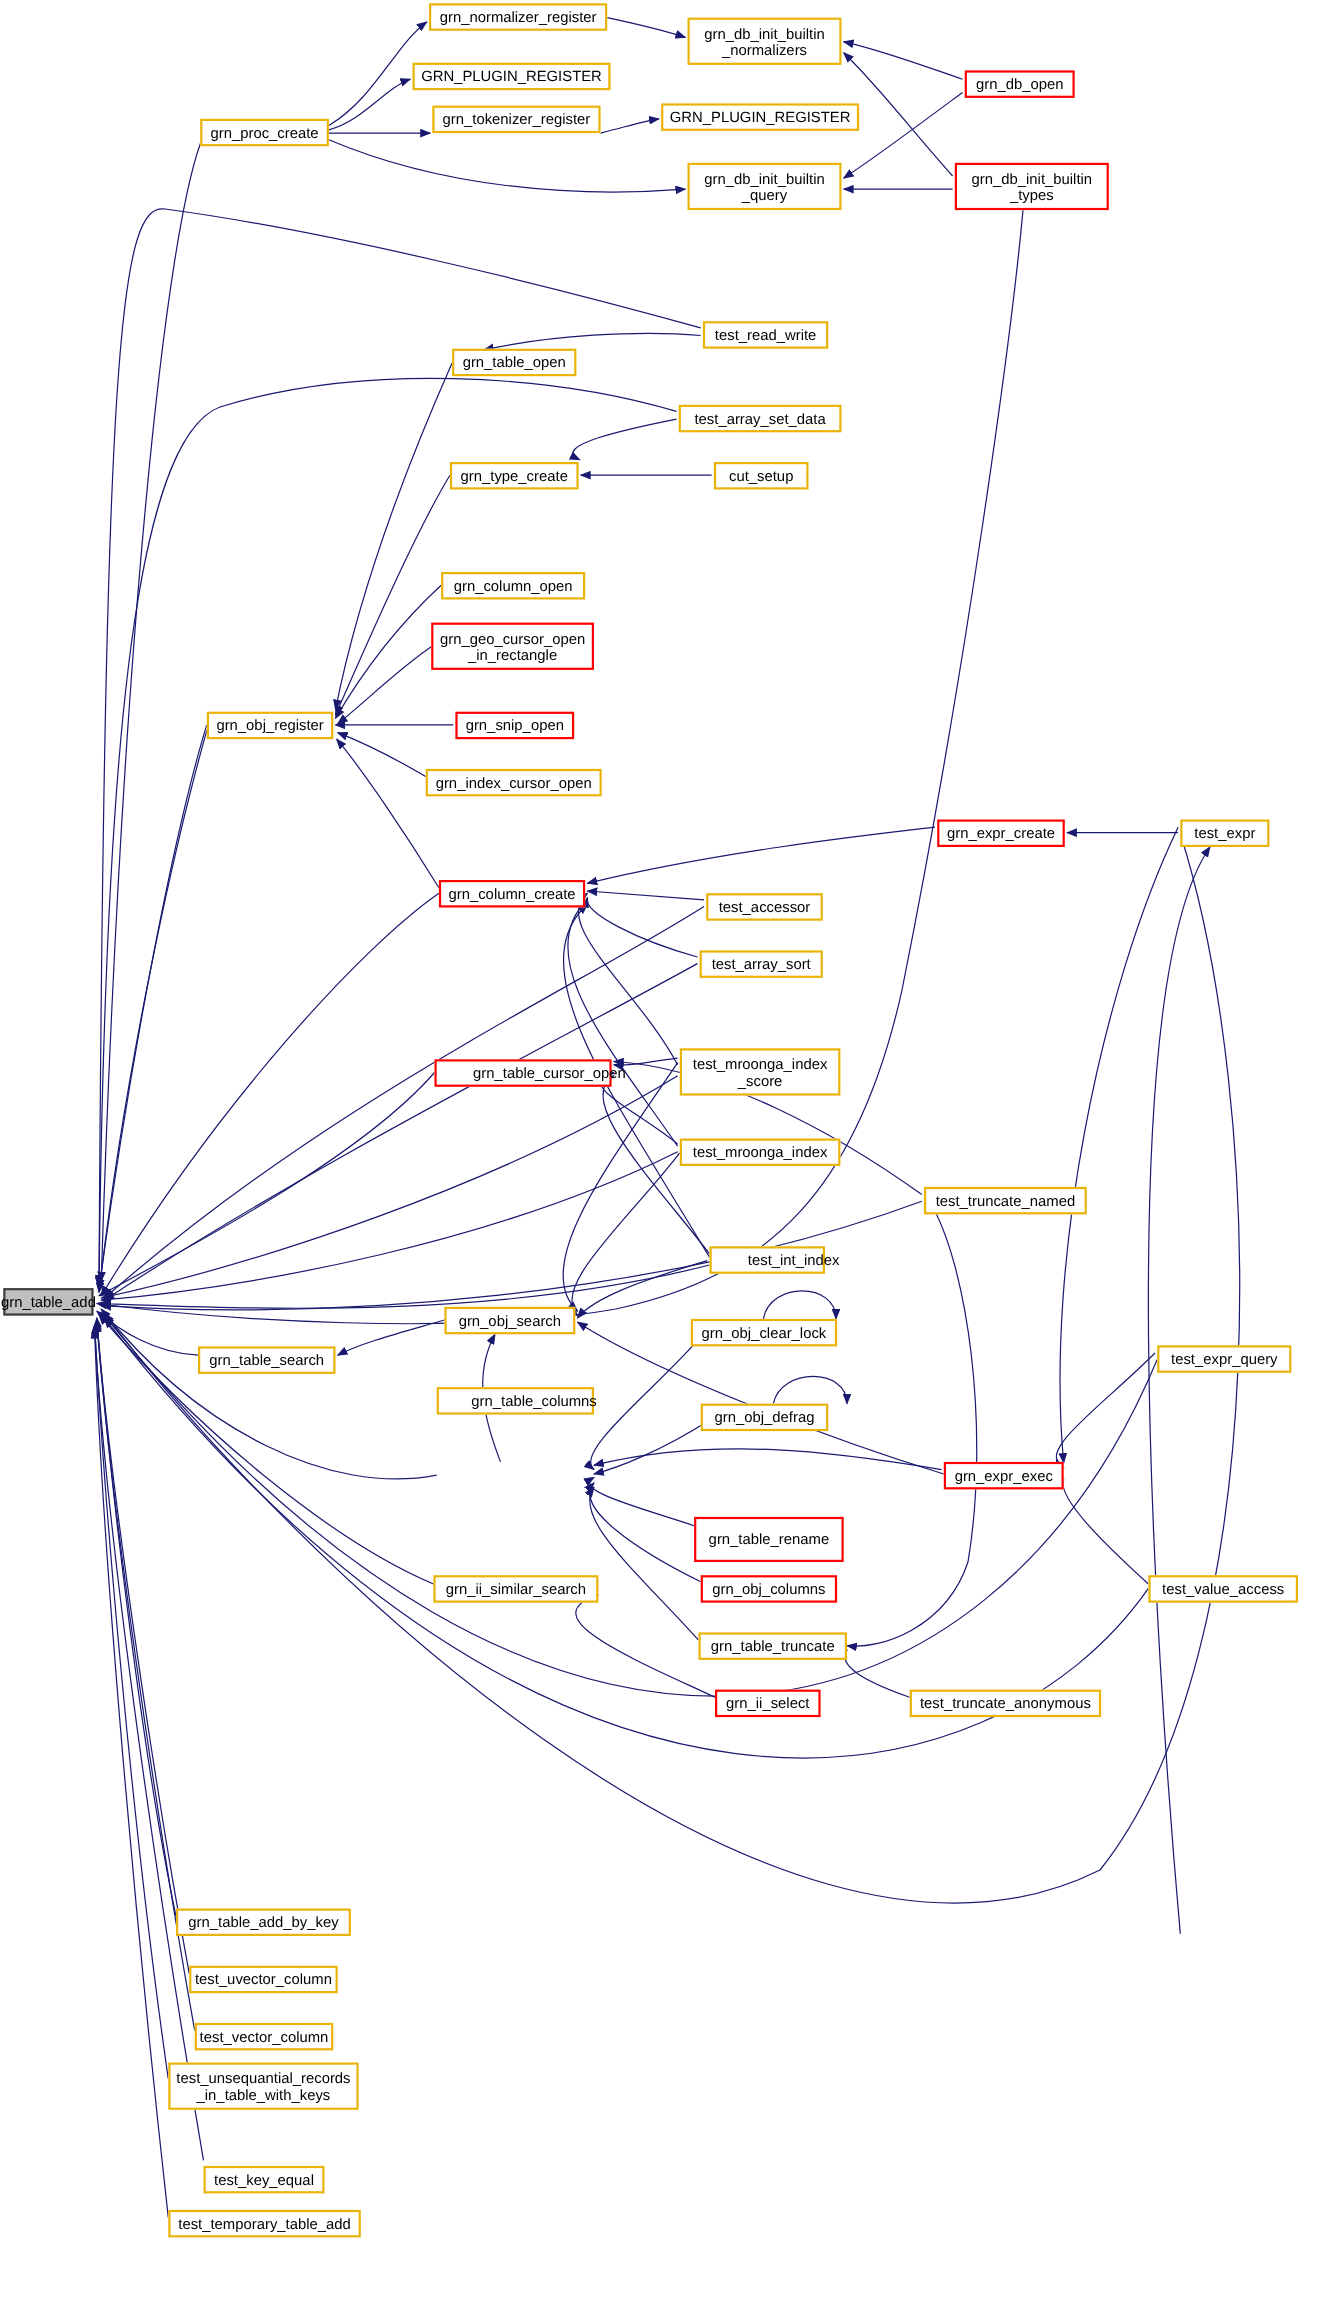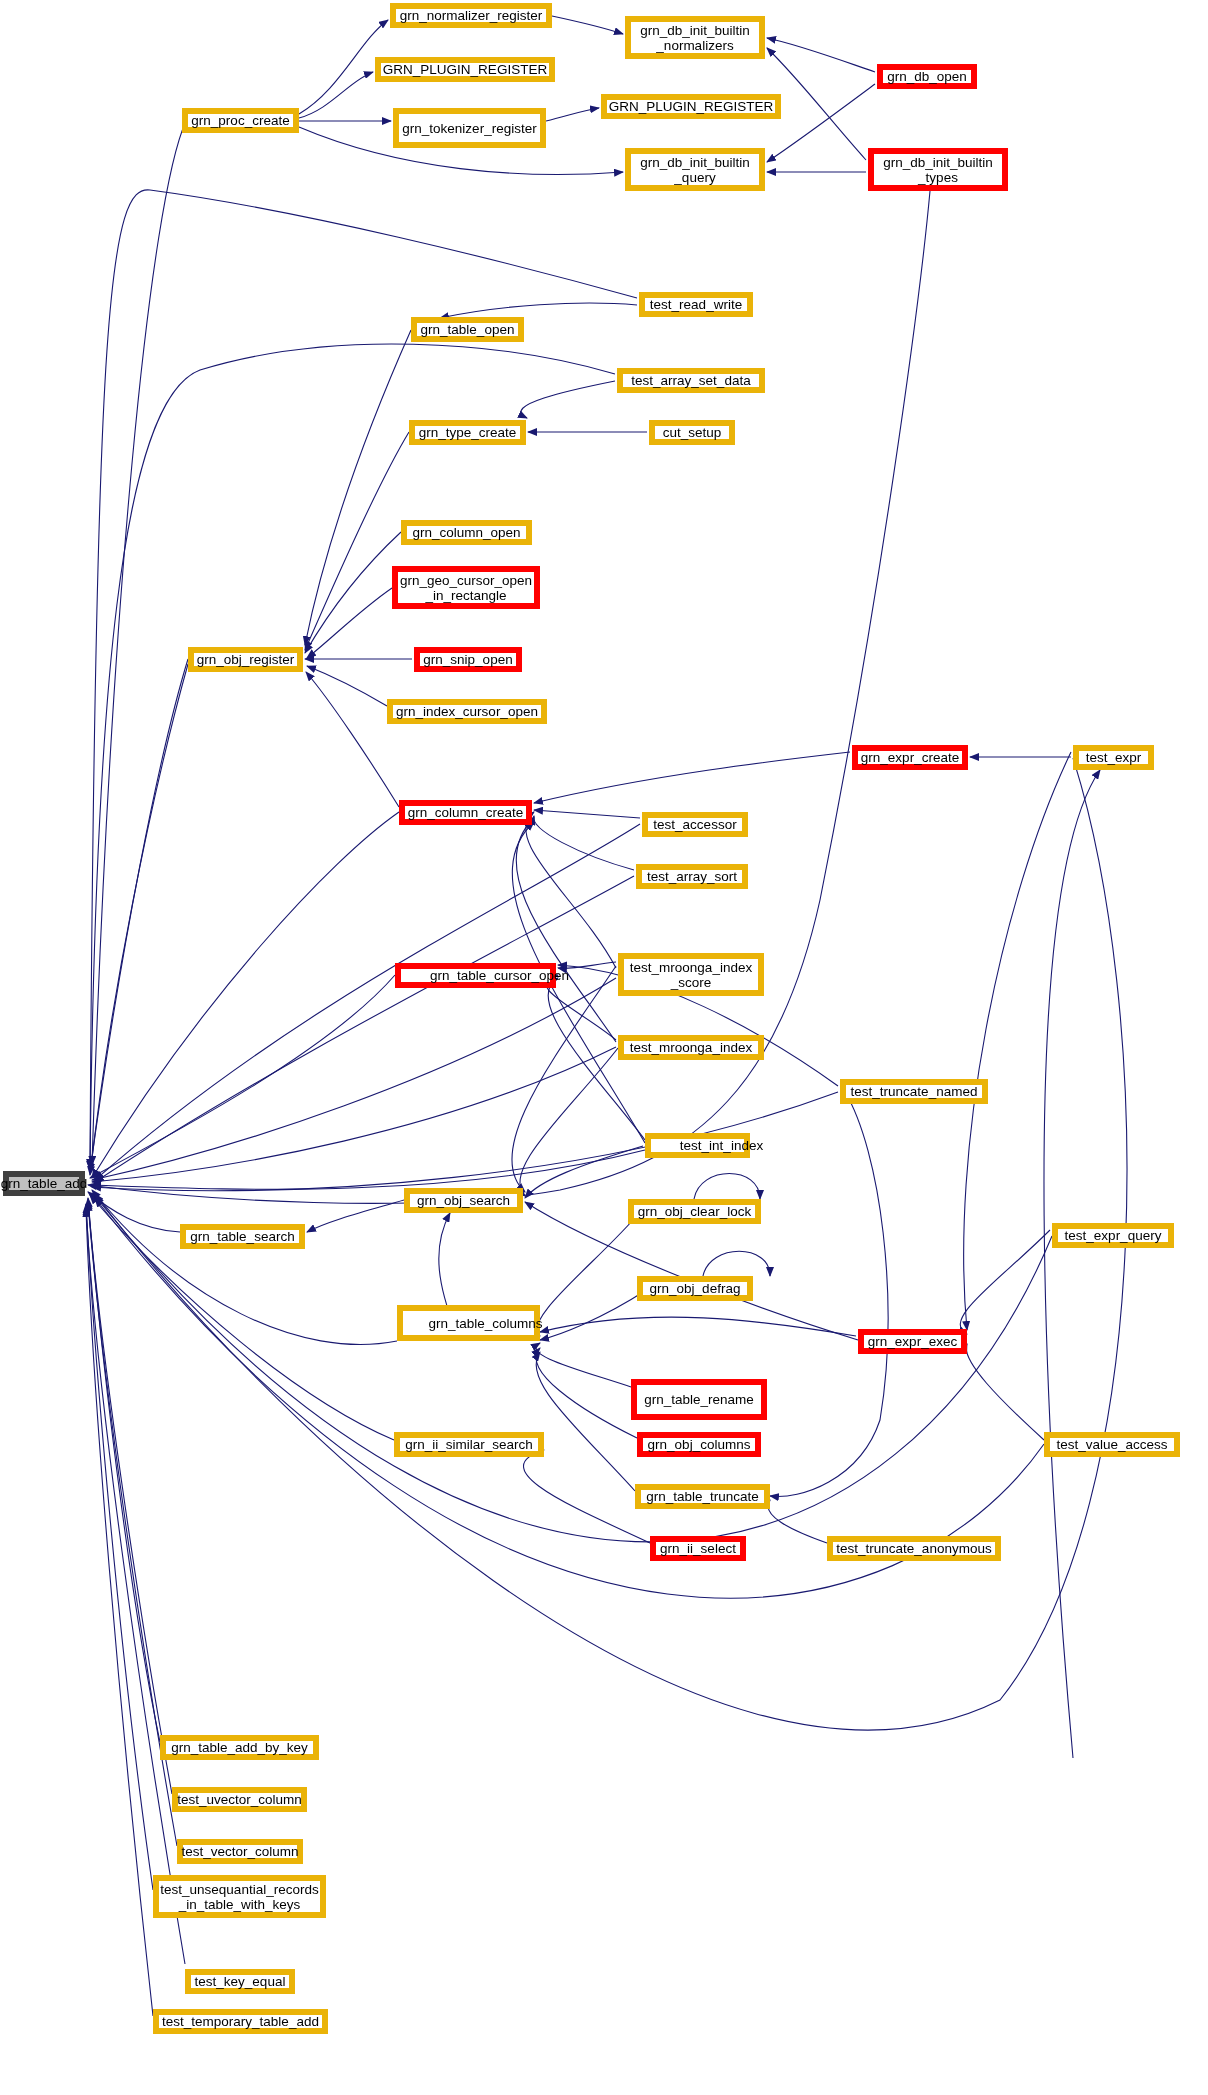--- a/index.html
+++ b/index.html
@@ -2,21 +2,21 @@
 <html><head>
 <meta charset="utf-8">
 <style>
   html,body{margin:0;padding:0;background:#ffffff;}
   body{width:1208px;height:2095px;font-family:"Liberation Sans",sans-serif;}
   #graph{position:relative;width:1208px;height:2095px;overflow:hidden;}
   svg#edges{position:absolute;left:0;top:0;width:1208px;height:2095px;}
   .node{position:absolute;box-sizing:border-box;display:flex;align-items:center;
         justify-content:center;text-align:center;background:#ffffff;
         font-size:13.5px;line-height:15px;color:#000000;white-space:pre;
-        border:6px solid #eab308;}
+        border:2px solid #eab308;}
   .node.red{border-color:#ff0000;}
   .node.cur{background:#bfbfbf;border-color:#404040;}
 </style>
 </head>
 <body>
 
 <div id="graph">
   <svg id="edges" viewBox="0 0 1208 2095" xmlns="http://www.w3.org/2000/svg">
     <defs>
       <marker id="ah" markerWidth="10" markerHeight="8" refX="9" refY="4" orient="auto" markerUnits="userSpaceOnUse">
@@ -102,21 +102,21 @@
         <path d="M153,1890 C120,1660 95,1370 86,1204" fill="none" stroke="#191970" stroke-width="1.1" marker-end="url(#ah)"></path>
         <path d="M185,1964 C140,1700 95,1380 86,1206" fill="none" stroke="#191970" stroke-width="1.1" marker-end="url(#ah)"></path>
         <path d="M153,2016 C120,1720 92,1390 86,1208" fill="none" stroke="#191970" stroke-width="1.1" marker-end="url(#ah)"></path>
       </g>
   </svg>
   <div id="nodes">
       <div class="node cur" style="left: 3px; top: 1171px; width: 82px; height: 25px;">grn_table_add</div>
       <div class="node" style="left: 182px; top: 108px; width: 117px; height: 25px;">grn_proc_create</div>
       <div class="node" style="left: 390px; top: 3px; width: 162px; height: 25px;">grn_normalizer_register</div>
       <div class="node" style="left: 375px; top: 57px; width: 180px; height: 25px;">GRN_PLUGIN_REGISTER</div>
-      <div class="node" style="left: 393px; top: 108px; width: 153px; height: 40px;">grn_tokenizer_register</div>
+      <div class="node" style="left: 393px; top: 96px; width: 153px; height: 25px;">grn_tokenizer_register</div>
       <div class="node" style="left: 601px; top: 94px; width: 180px; height: 25px;">GRN_PLUGIN_REGISTER</div>
       <div class="node" style="left: 625px; top: 16px; width: 140px; height: 43px;">grn_db_init_builtin
 _normalizers</div>
       <div class="node" style="left: 625px; top: 148px; width: 140px; height: 43px;">grn_db_init_builtin
 _query</div>
       <div class="node red" style="left: 877px; top: 64px; width: 100px; height: 25px;">grn_db_open</div>
       <div class="node red" style="left: 868px; top: 148px; width: 140px; height: 43px;">grn_db_init_builtin
 _types</div>
       <div class="node" style="left: 188px; top: 647px; width: 115px; height: 25px;">grn_obj_register</div>
       <div class="node" style="left: 411px; top: 317px; width: 113px; height: 25px;">grn_table_open</div>
@@ -138,21 +138,21 @@
       <div class="node" style="left: 618px; top: 953px; width: 146px; height: 43px;">test_mroonga_index
 _score</div>
       <div class="node" style="left: 618px; top: 1035px; width: 146px; height: 25px;">test_mroonga_index</div>
       <div class="node" style="left: 840px; top: 1079px; width: 148px; height: 25px;">test_truncate_named</div>
       <div class="node" style="left: 645px; top: 1133px; width: 105px; height: 25px; padding-left: 48px;">test_int_index</div>
       <div class="node" style="left: 404px; top: 1188px; width: 119px; height: 25px;">grn_obj_search</div>
       <div class="node" style="left: 628px; top: 1199px; width: 133px; height: 25px;">grn_obj_clear_lock</div>
       <div class="node" style="left: 180px; top: 1224px; width: 125px; height: 25px;">grn_table_search</div>
       <div class="node" style="left: 637px; top: 1276px; width: 116px; height: 25px;">grn_obj_defrag</div>
       <div class="node" style="left: 1052px; top: 1223px; width: 122px; height: 25px;">test_expr_query</div>
-      <div class="node" style="left: 397px; top: 1305px; width: 143px; height: 36px; padding-left: 34px;">grn_table_columns</div>
+      <div class="node" style="left: 397px; top: 1261px; width: 143px; height: 25px; padding-left: 34px;">grn_table_columns</div>
       <div class="node red" style="left: 858px; top: 1329px; width: 109px; height: 25px;">grn_expr_exec</div>
       <div class="node red" style="left: 631px; top: 1379px; width: 136px; height: 41px;">grn_table_rename</div>
       <div class="node red" style="left: 637px; top: 1432px; width: 124px; height: 25px;">grn_obj_columns</div>
       <div class="node" style="left: 394px; top: 1432px; width: 150px; height: 25px;">grn_ii_similar_search</div>
       <div class="node" style="left: 1044px; top: 1432px; width: 136px; height: 25px;">test_value_access</div>
       <div class="node" style="left: 635px; top: 1484px; width: 135px; height: 25px;">grn_table_truncate</div>
       <div class="node red" style="left: 650px; top: 1536px; width: 96px; height: 25px; text-align: right;">grn_ii_select</div>
       <div class="node" style="left: 827px; top: 1536px; width: 174px; height: 25px;">test_truncate_anonymous</div>
       <div class="node" style="left: 160px; top: 1735px; width: 159px; height: 25px;">grn_table_add_by_key</div>
       <div class="node" style="left: 172px; top: 1787px; width: 135px; height: 25px;">test_uvector_column</div>

